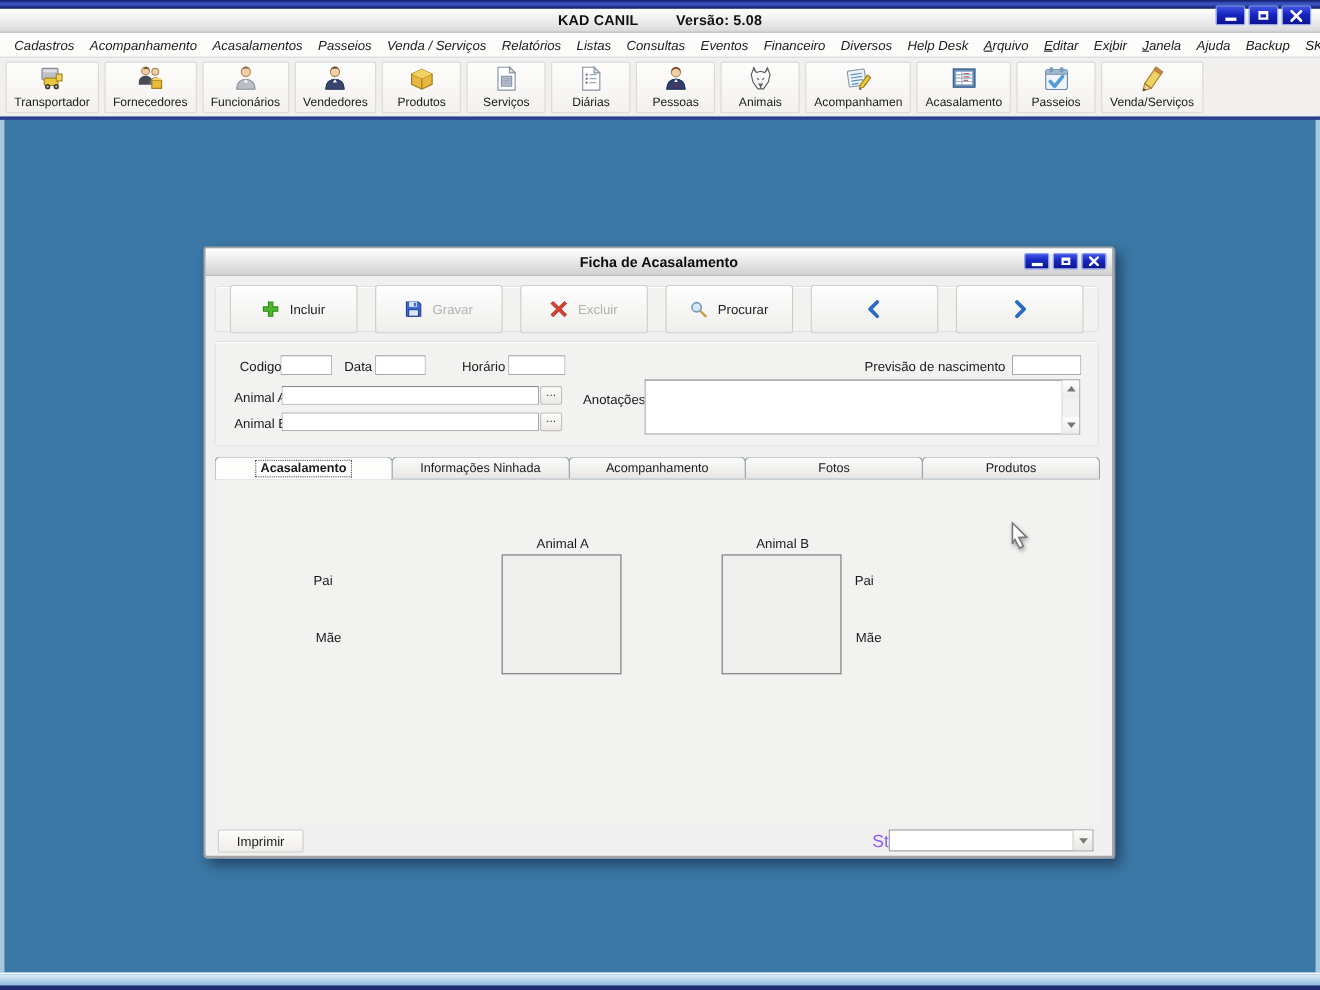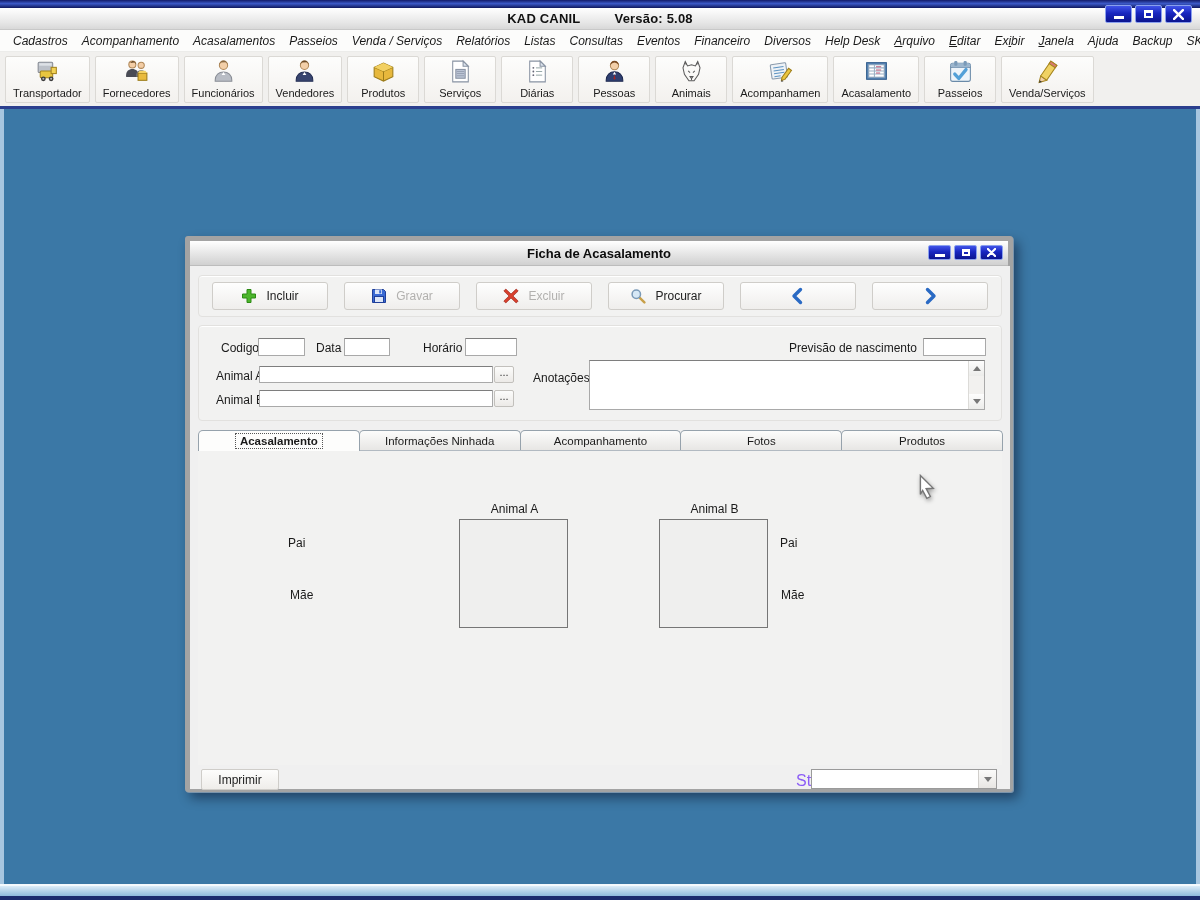--- a/index.html
+++ b/index.html
@@ -39,34 +39,34 @@
   .toolbar-divider{position:absolute;left:0;top:106px;width:1200px;height:3px;background:#2b3f8e;}
 
   .mdi{position:absolute;left:0;top:109px;width:1200px;height:775px;background:#3b78a6;}
   .side-border{position:absolute;top:109px;width:4px;height:775px;background:#a7c6e0;}
   .bottom-band{position:absolute;left:0;top:884px;width:1200px;height:16px;}
   .bb-white{height:2px;background:#f4f9fd;}
   .bb-blue{height:10px;background:linear-gradient(#dcecf8,#8fb9dc);}
   .bb-navy{height:4px;background:#1c2a6e;}
 
   
-  .dialog{position:absolute;left:185px;top:236px;width:828px;height:556px;
-    border:5px solid #a3a3a3;border-radius:3px;background:#f0f0f0;
+  .dialog{position:absolute;left:185px;top:224px;width:828px;height:556px;
+    border:2px solid #a3a3a3;border-radius:3px;background:#f0f0f0;
     box-shadow:1px 1px 0 #7a94ac, 5px 6px 12px rgba(0,0,20,.45);}
   .dlg-titlebar{position:relative;height:25px;background:linear-gradient(#ffffff,#d0d0d0);
     border-bottom:1px solid #bcbcbc;display:flex;align-items:center;justify-content:center;}
   .dlg-title{font-size:13px;font-weight:bold;color:#0c0c0c;}
   .dlg-controls{position:absolute;top:4px;right:5px;display:flex;gap:3px;}
   .dlg-body{position:relative;width:820px;height:523px;background:#f0f0f0;}
 
   .panel{position:absolute;background:#f2f2f1;border:1px solid #e2e1df;border-radius:4px;
     box-shadow:inset 0 1px 0 #fff;}
   .btn-panel{left:8px;top:9px;width:804px;height:42px;display:flex;align-items:center;
     justify-content:space-between;padding:0 13px;}
-  .d-btn{width:116px;height:28px;border:1px solid #cfcdc9;border-radius:3px;
+  .d-btn{width:116px;height:44px;border:1px solid #cfcdc9;border-radius:3px;
     background:linear-gradient(#fefefe,#efeeec);display:flex;align-items:center;justify-content:center;gap:9px;}
   .d-btn .d-icon{display:flex;align-items:center;}
   .d-btn .d-icon svg{width:16px;height:16px;}
   .d-btn .d-label{font-size:12px;color:#222;}
   .d-btn.disabled .d-label{color:#b2b1af;}
   .d-btn.nav .d-icon svg{width:18px;height:18px;}
 
   .fields-panel{left:8px;top:59px;width:804px;height:96px;}
   .f-label{position:absolute;font-size:12px;color:#1a1a1a;white-space:nowrap;}
   .f-input{position:absolute;height:18px;border:1px solid #a9a9a9;border-top-color:#7e7e7e;

